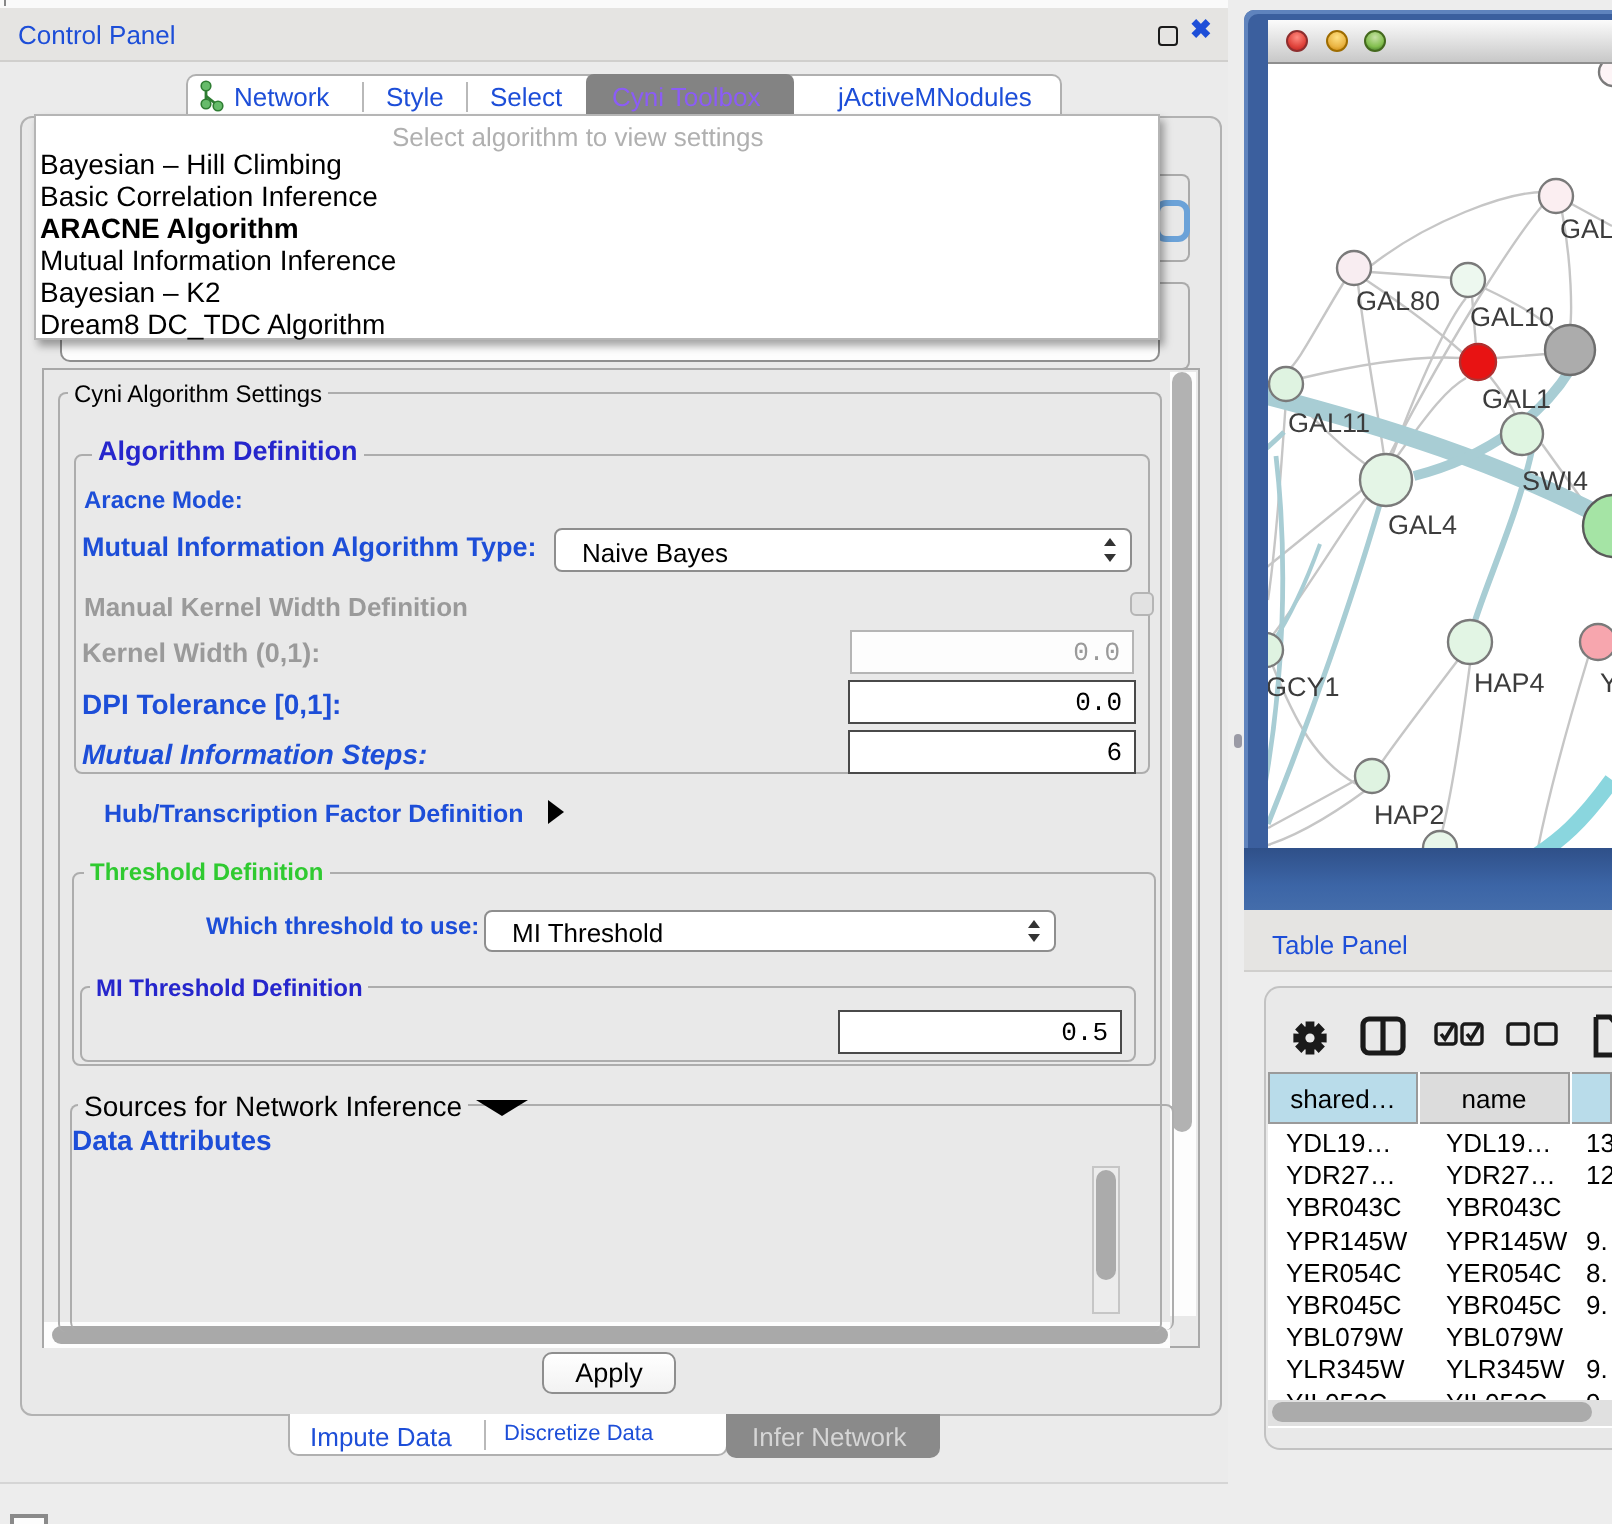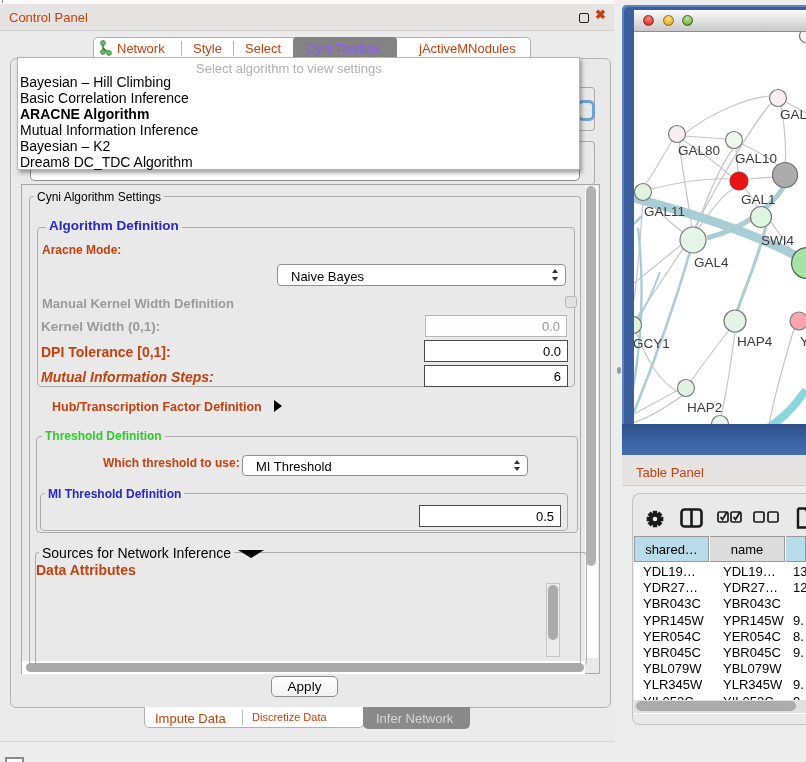--- a/index.html
+++ b/index.html
@@ -1,29 +1,29 @@
 <!DOCTYPE html>
 <html><head>
 <meta charset="utf-8">
 <style>
 * { margin:0; padding:0; box-sizing:border-box; }
 html,body { width:806px; height:762px; background:#ededed; font-family:"Liberation Sans", sans-serif; overflow:hidden; }
 #page { position:relative; width:806px; height:762px; background:#ededed; }
 .abs { position:absolute; }
-.lbl { position:absolute; font-size:12px; color:#c2410c; white-space:nowrap; }
+.lbl { position:absolute; font-size:12px; color:#1d4ed8; white-space:nowrap; }
 .bold { font-weight:bold; }
 .gray { color:#9a9a9a; }
 .groupbox { position:absolute; border:1px solid #adadad; border-radius:4px; }
 .gtitle { position:absolute; background:#e9e9e9; padding:0 3px; font-size:12px; font-weight:bold; white-space:nowrap; }
 .combo { position:absolute; background:#fff; border:1px solid #8e8e8e; border-radius:4px; font-size:13px; color:#000; }
 .combo .ctext { position:absolute; left:13px; top:2.5px; white-space:nowrap; }
 .stepper { position:absolute; right:5px; top:0; bottom:0; width:10px; }
 .stepper:before { content:""; position:absolute; left:2px; top:4px; border-left:3px solid transparent; border-right:3px solid transparent; border-bottom:4px solid #333; }
 .stepper:after { content:""; position:absolute; left:2px; bottom:4px; border-left:3px solid transparent; border-right:3px solid transparent; border-top:4px solid #333; }
-.tfield { position:absolute; background:#fff; border:1.6px solid #4a4a4a; font-size:13px; text-align:center; }
+.tfield { position:absolute; background:#fff; border:1.6px solid #4a4a4a; font-size:13px; text-align:center;font-family:Liberation Mono, monospace; }
 .tfield span { position:absolute; right:6px; top:2px; }
 </style>
 </head>
 <body>
 <div id="page">
 
 <div class="abs" style="left:0; top:0; width:618px; height:762px; background:#ededed;"></div>
 <div class="abs" style="left:0; top:0; width:614px; height:4px; background:#fafafa;"></div>
 <div class="abs" style="left:613px; top:4px; width:1px; height:737px; background:#d8d8d8;"></div>
 <div class="abs" style="left:2px; top:0; width:1px; height:3px; background:#888;"></div>
@@ -69,20 +69,21 @@
 <div class="abs" style="left:22px; top:661px; width:563px; height:13px; background:#fdfdfd;"></div>
 <div class="abs" style="left:26px; top:663px; width:558px; height:9px; background:#a9a9a9; border-radius:5px;"></div>
 
 <div class="groupbox" style="left:29px; top:196px; width:552px; height:470px; border-bottom:none;"></div>
 <div class="gtitle" style="left:34px; top:190px; font-weight:normal;">Cyni Algorithm Settings</div>
 
 <div class="groupbox" style="left:37px; top:227px; width:538px; height:160px;"></div>
 <div class="gtitle" style="left:46px; top:218px; color:#2626cc; font-size:13.5px;">Algorithm Definition</div>
 
 <div class="lbl bold" style="left:42px; top:243px;">Aracne Mode:</div>
+<div class="lbl bold" style="left:41px; top:265.5px; font-size:13.5px;">Mutual Information Algorithm Type:</div>
 <div class="combo" style="left:277px; top:264px; width:289px; height:22px;">
       <span class="ctext" style="top:3.5px;">Naive Bayes</span>
       <span class="stepper"></span>
     </div>
 
 <div class="lbl bold gray" style="left:42px; top:295.5px; font-size:13px;">Manual Kernel Width Definition</div>
 <div class="abs" style="left:565px; top:296px; width:12px; height:12px; background:#e2e2e2; border:1px solid #b5b5b5; border-radius:3px;"></div>
 
 <div class="lbl bold gray" style="left:41px; top:319px; font-size:13.5px;">Kernel Width (0,1):</div>
 <div class="tfield" style="left:425px; top:315px; width:142px; height:22px; border:1px solid #b5b5b5; background:#fdfdfd; color:#9a9a9a;">

